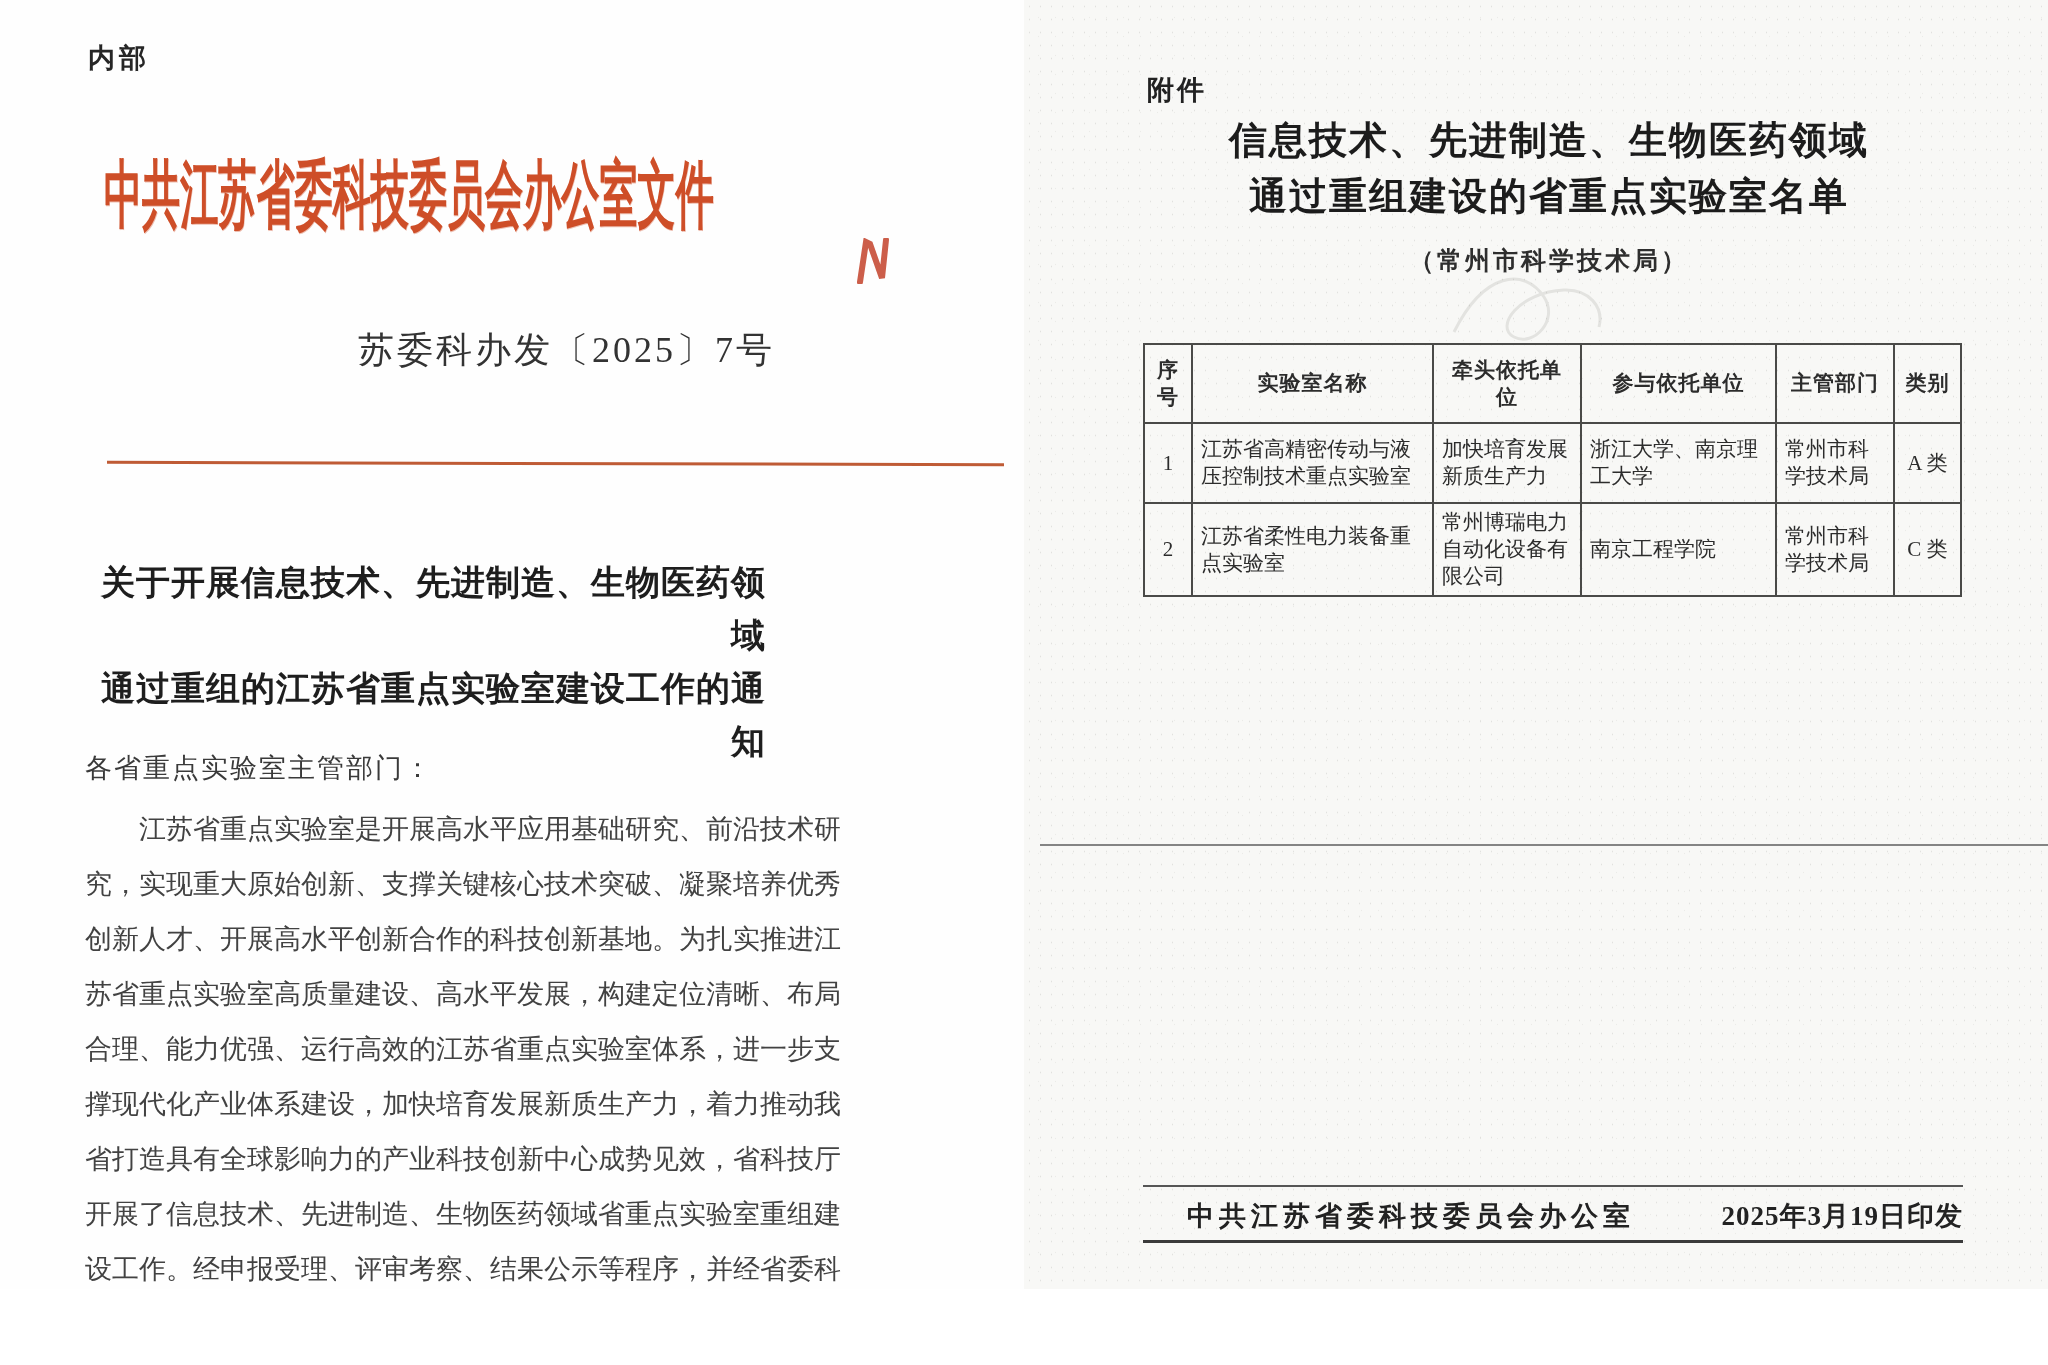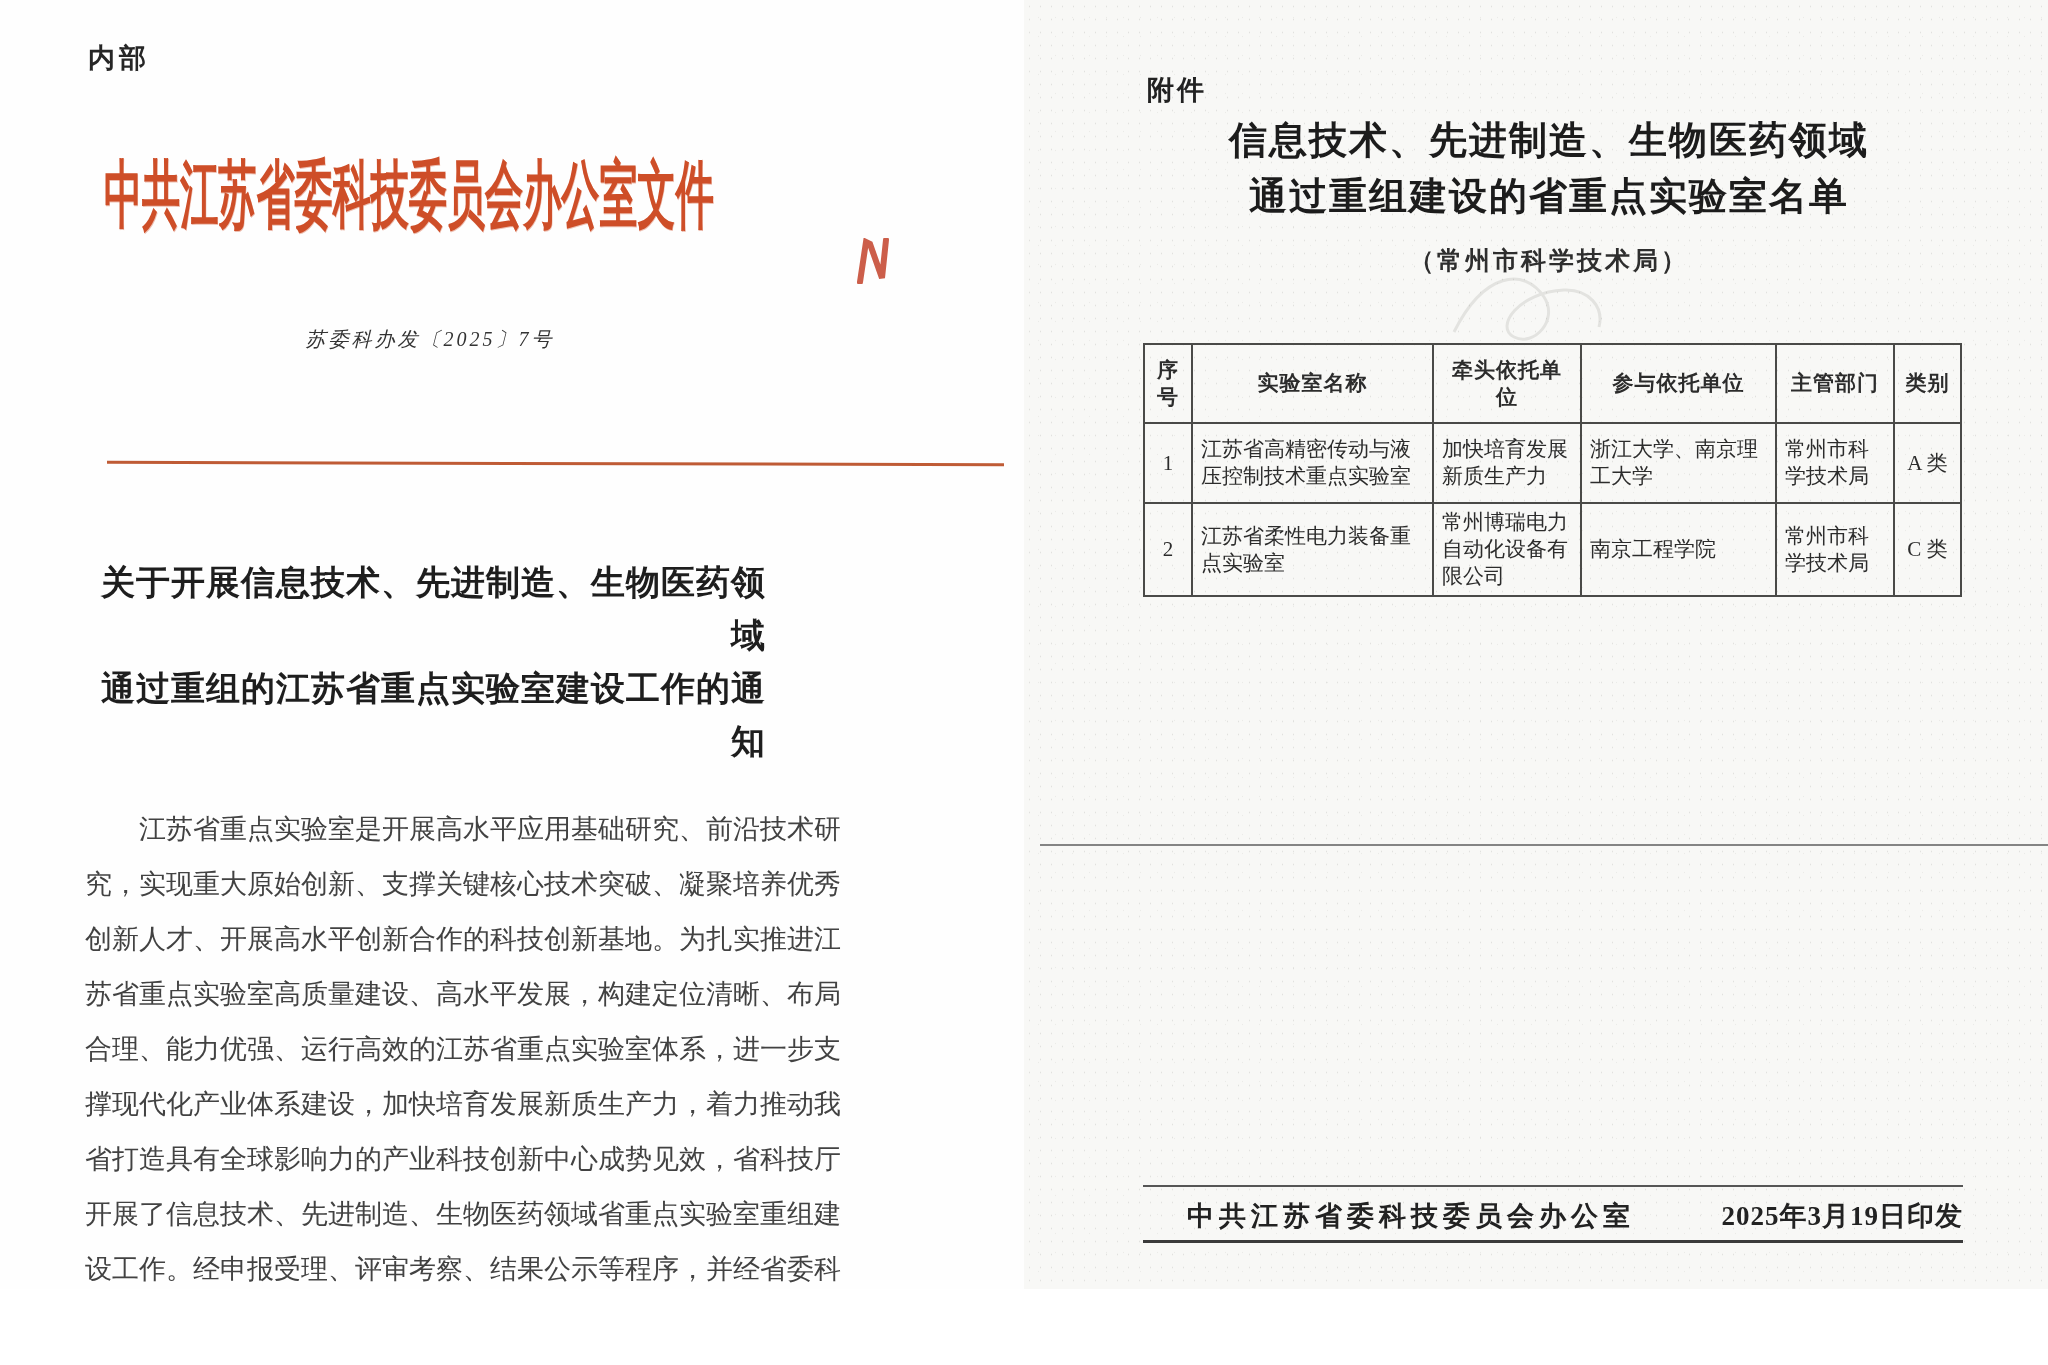--- a/index.html
+++ b/index.html
@@ -24,21 +24,21 @@
   .masthead {
     position: absolute; left: 104px; top: 146px;
     width: 1160px;
     font-size: 74px; font-weight: bold; color: var(--masthead-red, #ce4e28);
     white-space: nowrap; letter-spacing: 0;
     transform: scaleX(0.515); transform-origin: 0 0;
     text-shadow: 1px 1px 0 rgba(206,78,40,0.35);
   }
   .doc-number {
     position: absolute; left: 85px; top: 326px; width: 690px;
-    text-align: center; font-size: 20px; color: #333; letter-spacing: 3px; font-style: italic;
+    text-align: right; font-size: 36px; color: #333; letter-spacing: 3px;
   }
   .red-rule {
     position: absolute; left: 107px; top: 462px; width: 897px; height: 3px;
     background: var(--rule-red, #bf5b35);
     transform: rotate(0.15deg);
   }
   .notice-title {
     position: absolute; left: 78px; top: 556px; width: 688px;
     text-align: right; font-size: 34px; font-weight: bold; color: #1e1e1e;
     line-height: 53px; letter-spacing: 1px;
@@ -155,20 +155,21 @@
 
     <div class="doc-number">苏委科办发〔2025〕7号</div>
 
     <div class="red-rule"></div>
 
     <div class="notice-title">
       <div>关于开展信息技术、先进制造、生物医药领域</div>
       <div>通过重组的江苏省重点实验室建设工作的通知</div>
     </div>
 
+    <div class="salutation">各省重点实验室主管部门：</div>
 
     <div class="body-block">
       <div class="body-line indent">江苏省重点实验室是开展高水平应用基础研究、前沿技术研</div>
       <div class="body-line">究，实现重大原始创新、支撑关键核心技术突破、凝聚培养优秀</div>
       <div class="body-line">创新人才、开展高水平创新合作的科技创新基地。为扎实推进江</div>
       <div class="body-line">苏省重点实验室高质量建设、高水平发展，构建定位清晰、布局</div>
       <div class="body-line">合理、能力优强、运行高效的江苏省重点实验室体系，进一步支</div>
       <div class="body-line">撑现代化产业体系建设，加快培育发展新质生产力，着力推动我</div>
       <div class="body-line">省打造具有全球影响力的产业科技创新中心成势见效，省科技厅</div>
       <div class="body-line">开展了信息技术、先进制造、生物医药领域省重点实验室重组建</div>

